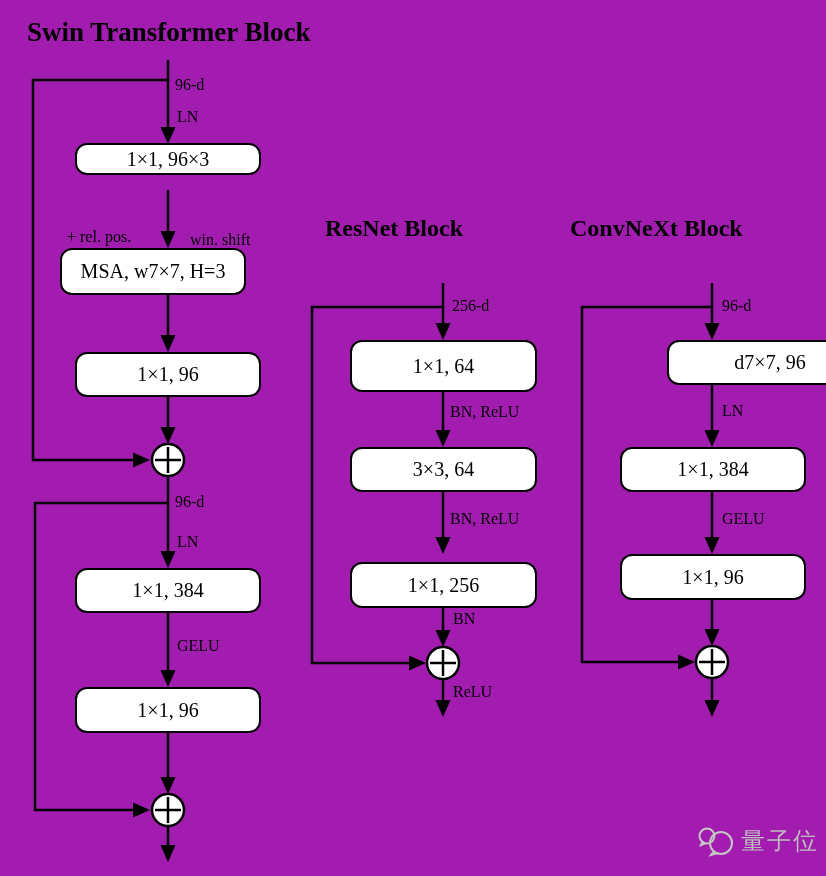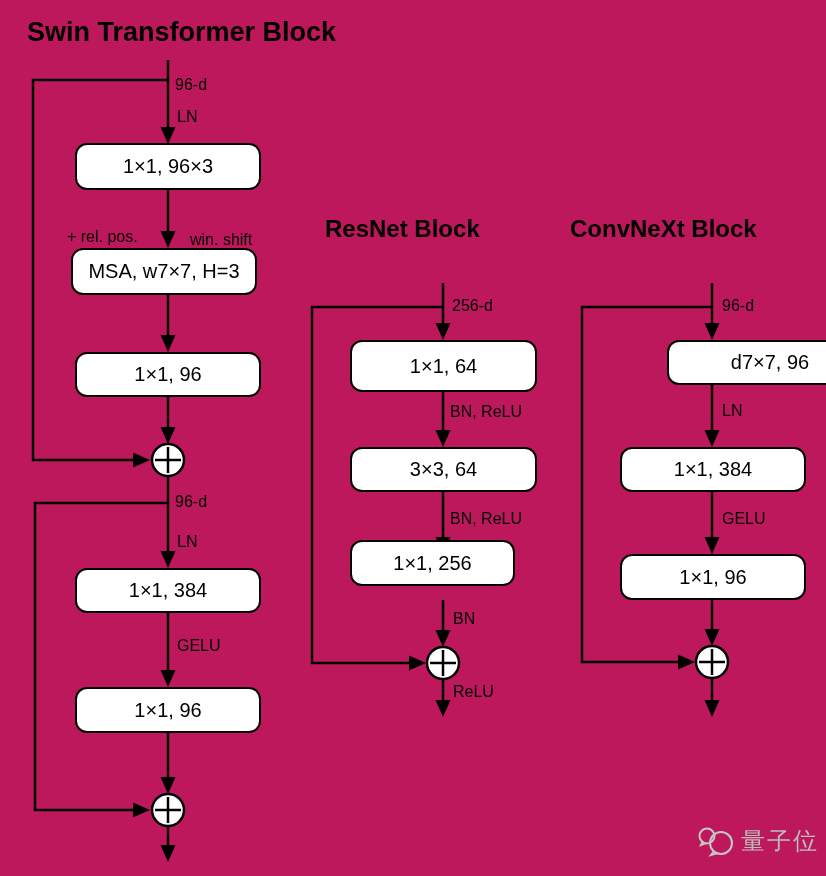--- a/index.html
+++ b/index.html
@@ -1,18 +1,18 @@
 <!DOCTYPE html>
 <html><head>
 <meta charset="utf-8">
 <style>
   html,body{margin:0;padding:0;background:#ffffff;}
   .canvas{
-    position:relative;width:826px;height:876px;background:#be185d;
-    font-family:Liberation Sans, sans-serif;color:#000;overflow:hidden;
+    position:relative;width:826px;height:876px;background:#a21caf;
+    font-family:Liberation Serif, serif;color:#000;overflow:hidden;
   }
   .wires{position:absolute;left:0;top:0;width:826px;height:876px;}
   .title{position:absolute;font-weight:bold;white-space:nowrap;line-height:1.05;}
   .title-main{font-size:27px;}
   .title-sub{font-size:24px;}
   .node{
     position:absolute;border:2.5px solid #000;border-radius:12px;background:#fff;
     display:flex;align-items:center;justify-content:center;
     font-size:20px;white-space:nowrap;box-sizing:border-box;
   }
@@ -106,37 +106,37 @@
       <circle cx="712" cy="662" r="16" fill="#fff"></circle>
       <line x1="699" y1="662" x2="725" y2="662"></line>
       <line x1="712" y1="649" x2="712" y2="675"></line>
     </g>
   </svg>
 
   <div class="title title-main" style="left:27px;top:18px;">Swin Transformer Block</div>
   <div class="title title-sub" style="left:325px;top:216px;">ResNet Block</div>
   <div class="title title-sub" style="left:570px;top:216px;">ConvNeXt Block</div>
 
-  <div class="node" style="left:75px;top:143px;width:186px;height:47px;">1×1, 96×3</div>
-  <div class="node" style="left:71px;top:248px;width:186px;height:47px;">MSA, w7×7, H=3</div>
+  <div class="node" style="left:75px;top:143px;width:186px;height:32px;">1×1, 96×3</div>
+  <div class="node" style="left:60px;top:248px;width:186px;height:47px;">MSA, w7×7, H=3</div>
   <div class="node" style="left:75px;top:352px;width:186px;height:45px;">1×1, 96</div>
   <div class="node" style="left:75px;top:568px;width:186px;height:45px;">1×1, 384</div>
   <div class="node" style="left:75px;top:687px;width:186px;height:46px;">1×1, 96</div>
 
   <div class="lbl" style="left:175px;top:77px;">96-d</div>
   <div class="lbl" style="left:177px;top:109px;">LN</div>
   <div class="lbl" style="left:67px;top:229px;">+ rel. pos.</div>
   <div class="lbl" style="left:190px;top:232px;">win. shift</div>
   <div class="lbl" style="left:175px;top:494px;">96-d</div>
   <div class="lbl" style="left:177px;top:534px;">LN</div>
   <div class="lbl" style="left:177px;top:638px;">GELU</div>
 
   <div class="node" style="left:350px;top:340px;width:187px;height:52px;">1×1, 64</div>
   <div class="node" style="left:350px;top:447px;width:187px;height:45px;">3×3, 64</div>
-  <div class="node" style="left:350px;top:540px;width:165px;height:46px;">1×1, 256</div>
+  <div class="node" style="left:350px;top:562px;width:187px;height:46px;">1×1, 256</div>
 
   <div class="lbl" style="left:452px;top:298px;">256-d</div>
   <div class="lbl" style="left:450px;top:404px;">BN, ReLU</div>
   <div class="lbl" style="left:450px;top:511px;">BN, ReLU</div>
   <div class="lbl" style="left:453px;top:611px;">BN</div>
   <div class="lbl" style="left:453px;top:684px;">ReLU</div>
 
   <div class="node" style="left:644px;top:340px;width:206px;height:45px;margin-left:23px;">d7×7, 96</div>
   <div class="node" style="left:620px;top:447px;width:186px;height:45px;">1×1, 384</div>
   <div class="node" style="left:620px;top:554px;width:186px;height:46px;">1×1, 96</div>

